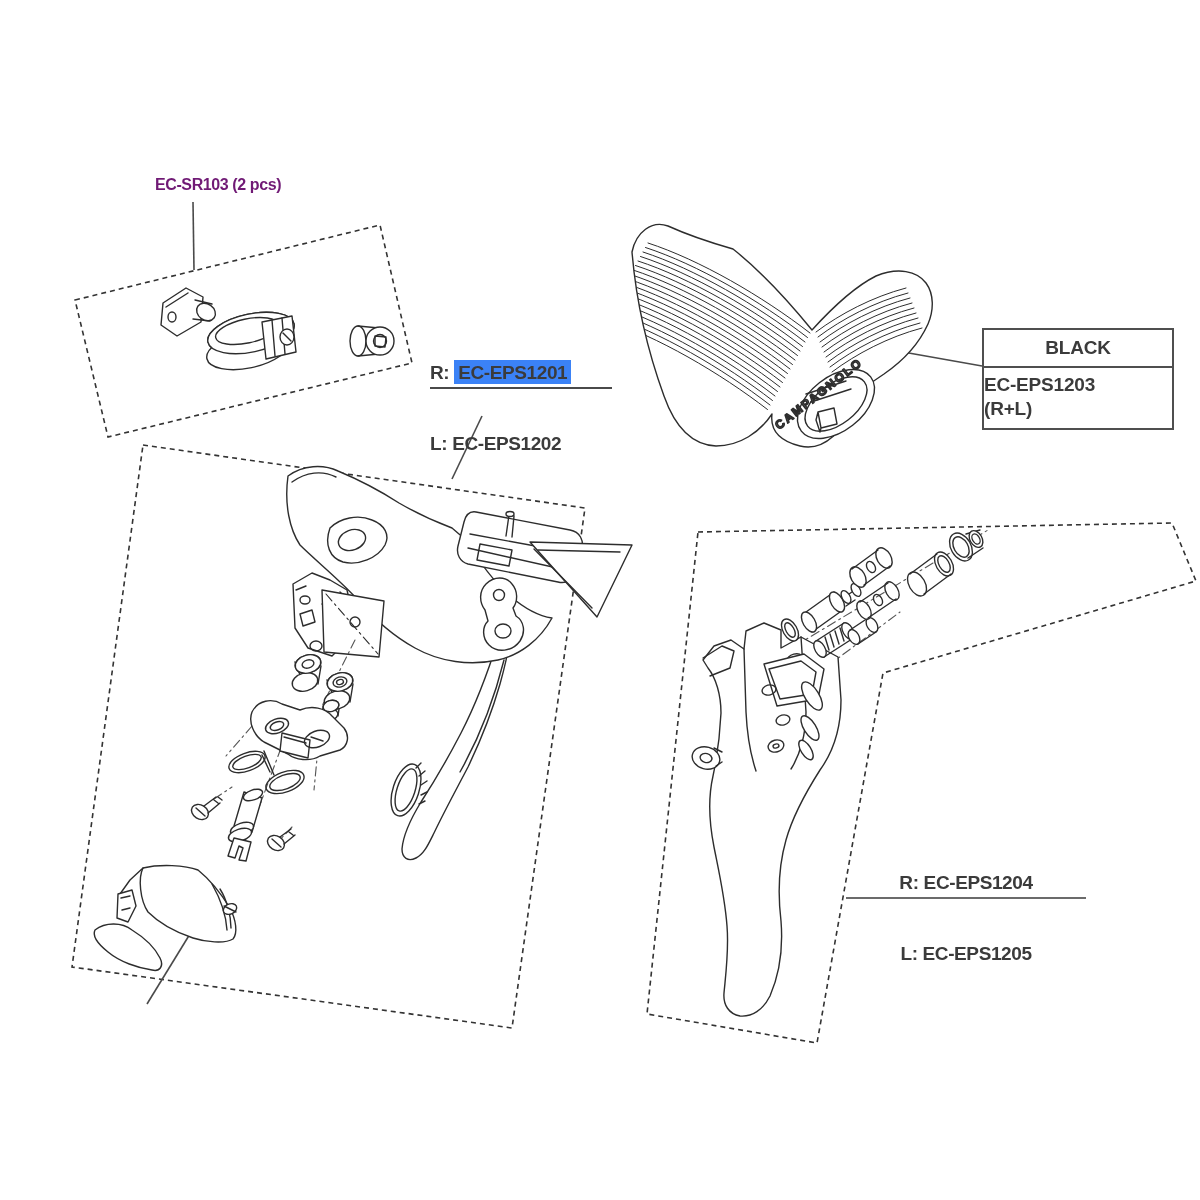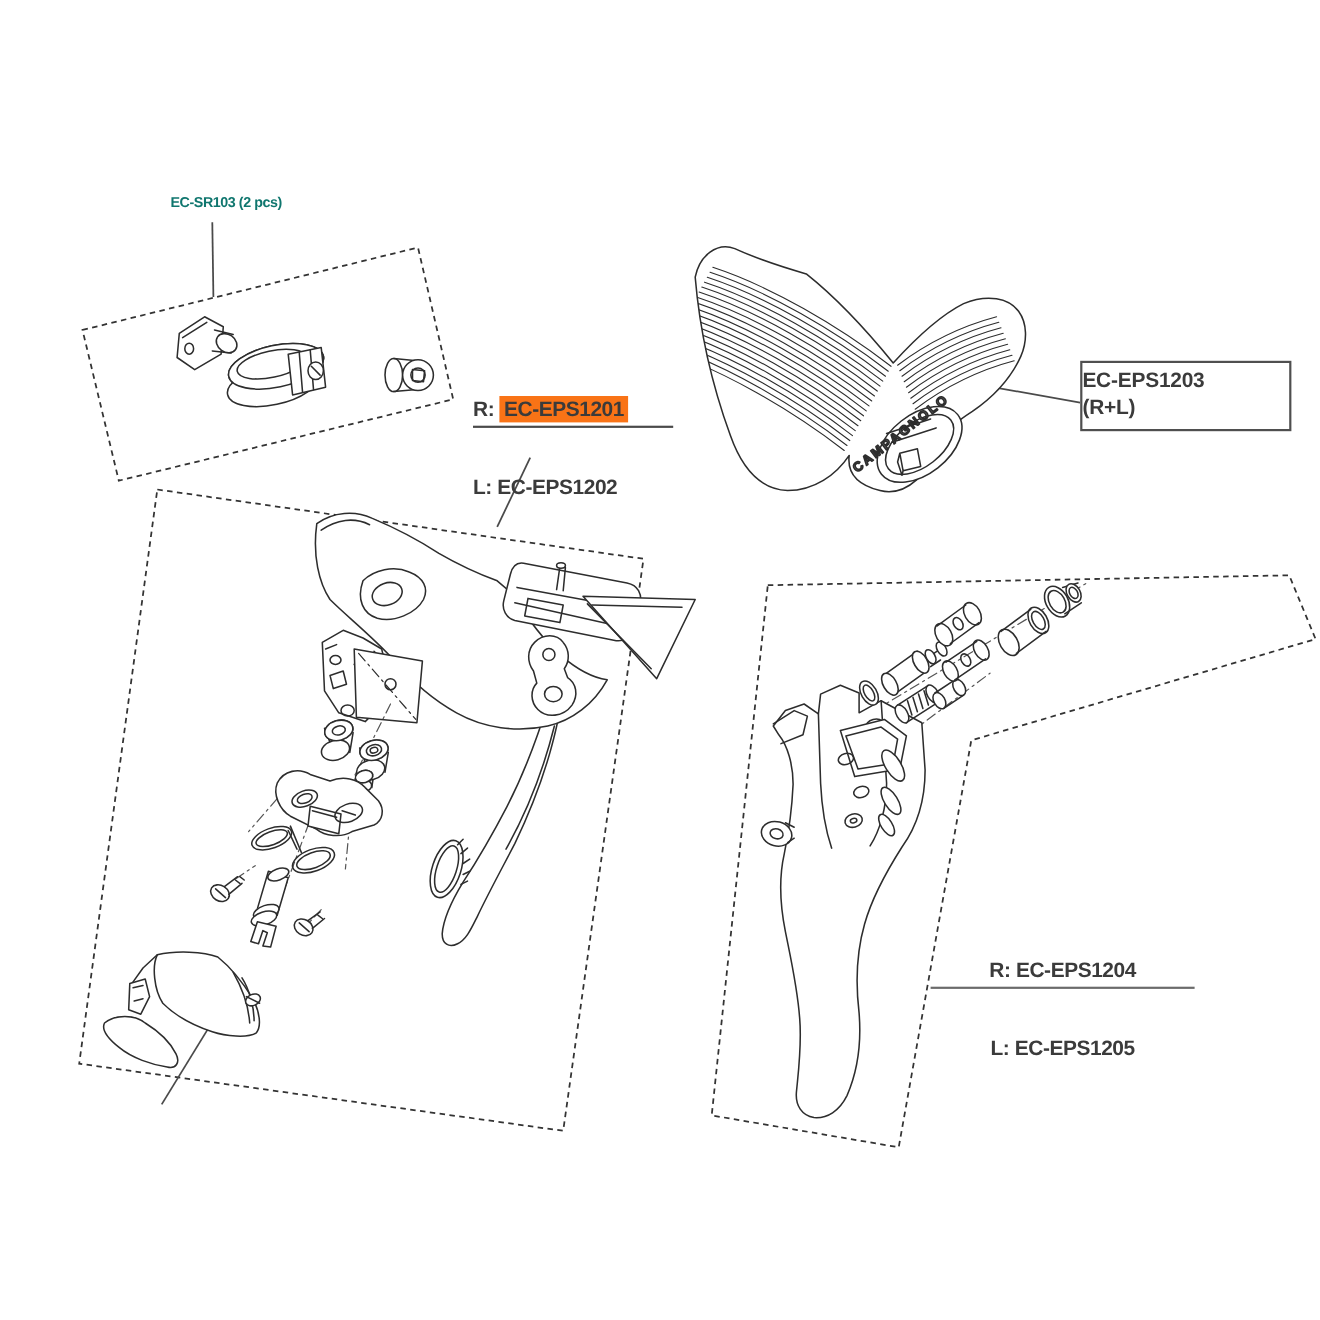--- a/index.html
+++ b/index.html
@@ -1,19 +1,19 @@
 <!DOCTYPE html>
 <html><head>
 <meta charset="utf-8">
 <style>
   html,body{margin:0;padding:0;background:#fff;}
   #stage{position:relative;width:1200px;height:1200px;background:#ffffff;overflow:hidden;
          font-family:"Liberation Sans","DejaVu Sans",sans-serif;color:#3b3b3b;}
   svg{position:absolute;left:0;top:0;}
-  .label{position:absolute;font-size:13px;font-weight:bold;letter-spacing:-0.4px;white-space:nowrap;color:#0f766e;}
+  .label{position:absolute;font-size:16px;font-weight:bold;letter-spacing:-0.4px;white-space:nowrap;color:#701a75;}
   .callout{position:absolute;}
   .callout .row{white-space:nowrap;font-size:19px;font-weight:bold;letter-spacing:-0.4px;height:24px;line-height:24px;}
   .callout .row1{border-bottom:2px solid #4a4a4a;padding-bottom:2px;}
   .callout .row2{padding-top:3px;margin-top:40px;}
   .gray-rule .row1{border-bottom:2.5px solid #6b6b6b;}
   .code{margin-left:5px;}
   .hl{padding:2px 4px 1px 4px;}
   .center{text-align:center;}
   #blackbox{position:absolute;left:982px;top:328px;width:188px;border:2px solid #4f4f4f;background:#fff;}
   #blackbox .cell-top{height:36px;line-height:36px;text-align:center;border-bottom:2px solid #4f4f4f;
@@ -294,28 +294,29 @@
       <ellipse cx="976" cy="539" rx="6" ry="9" transform="rotate(-30 976 539)" fill="#fff"></ellipse>
       <ellipse cx="976" cy="539" rx="3.5" ry="5.5" transform="rotate(-30 976 539)"></ellipse>
     </g>
   </g>
 </svg>
 
 <div class="label" style="left:155px;top:176px">EC-SR103 (2 pcs)</div>
 
 <div class="callout" style="left:430px;top:361px;width:182px;">
   <div class="row row1">
-    <span>R:</span><span class="code hl" style="background:#f97316">EC-EPS1201</span>
+    <span>R:</span><span class="code hl" style="background:#3b82f6">EC-EPS1201</span>
   </div>
   <div class="row row2">
     <span>L:</span><span class="code">EC-EPS1202</span>
   </div>
 </div>
 
 <div id="blackbox">
+  <div class="cell-top">BLACK</div>
   <div class="cell-bottom">
     <div>EC-EPS1203</div>
     <div>(R+L)</div>
   </div>
 </div>
 
 <div class="callout gray-rule center" style="left:846px;top:871px;width:240px;">
   <div class="row row1">
     <span>R:</span><span class="code">EC-EPS1204</span>
   </div>

